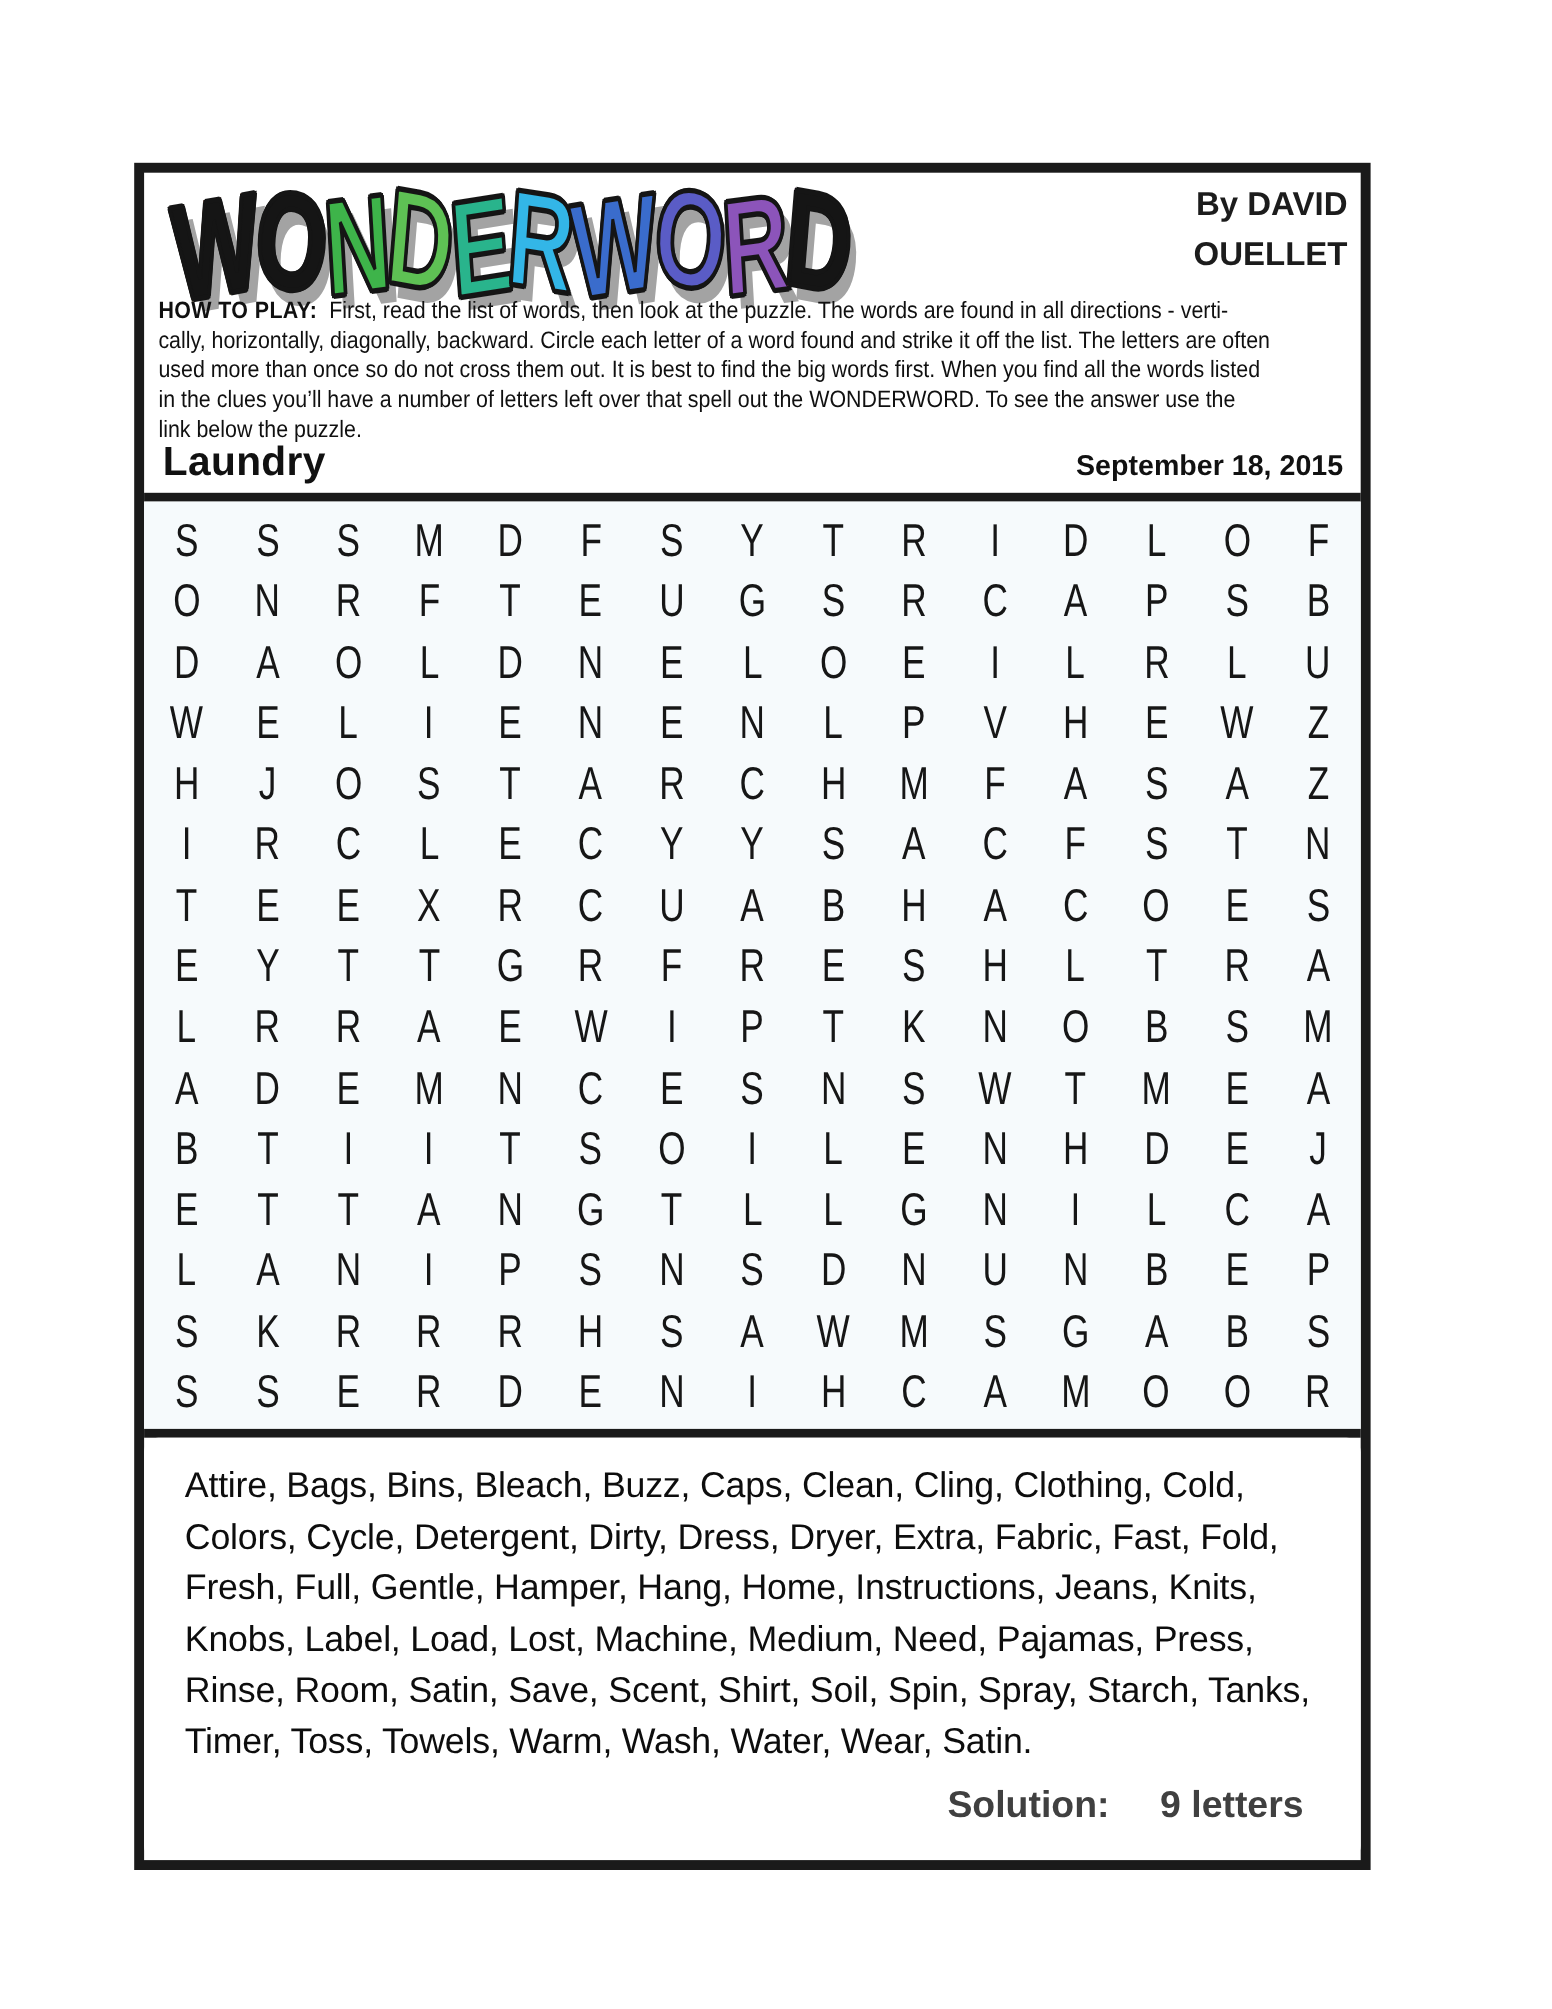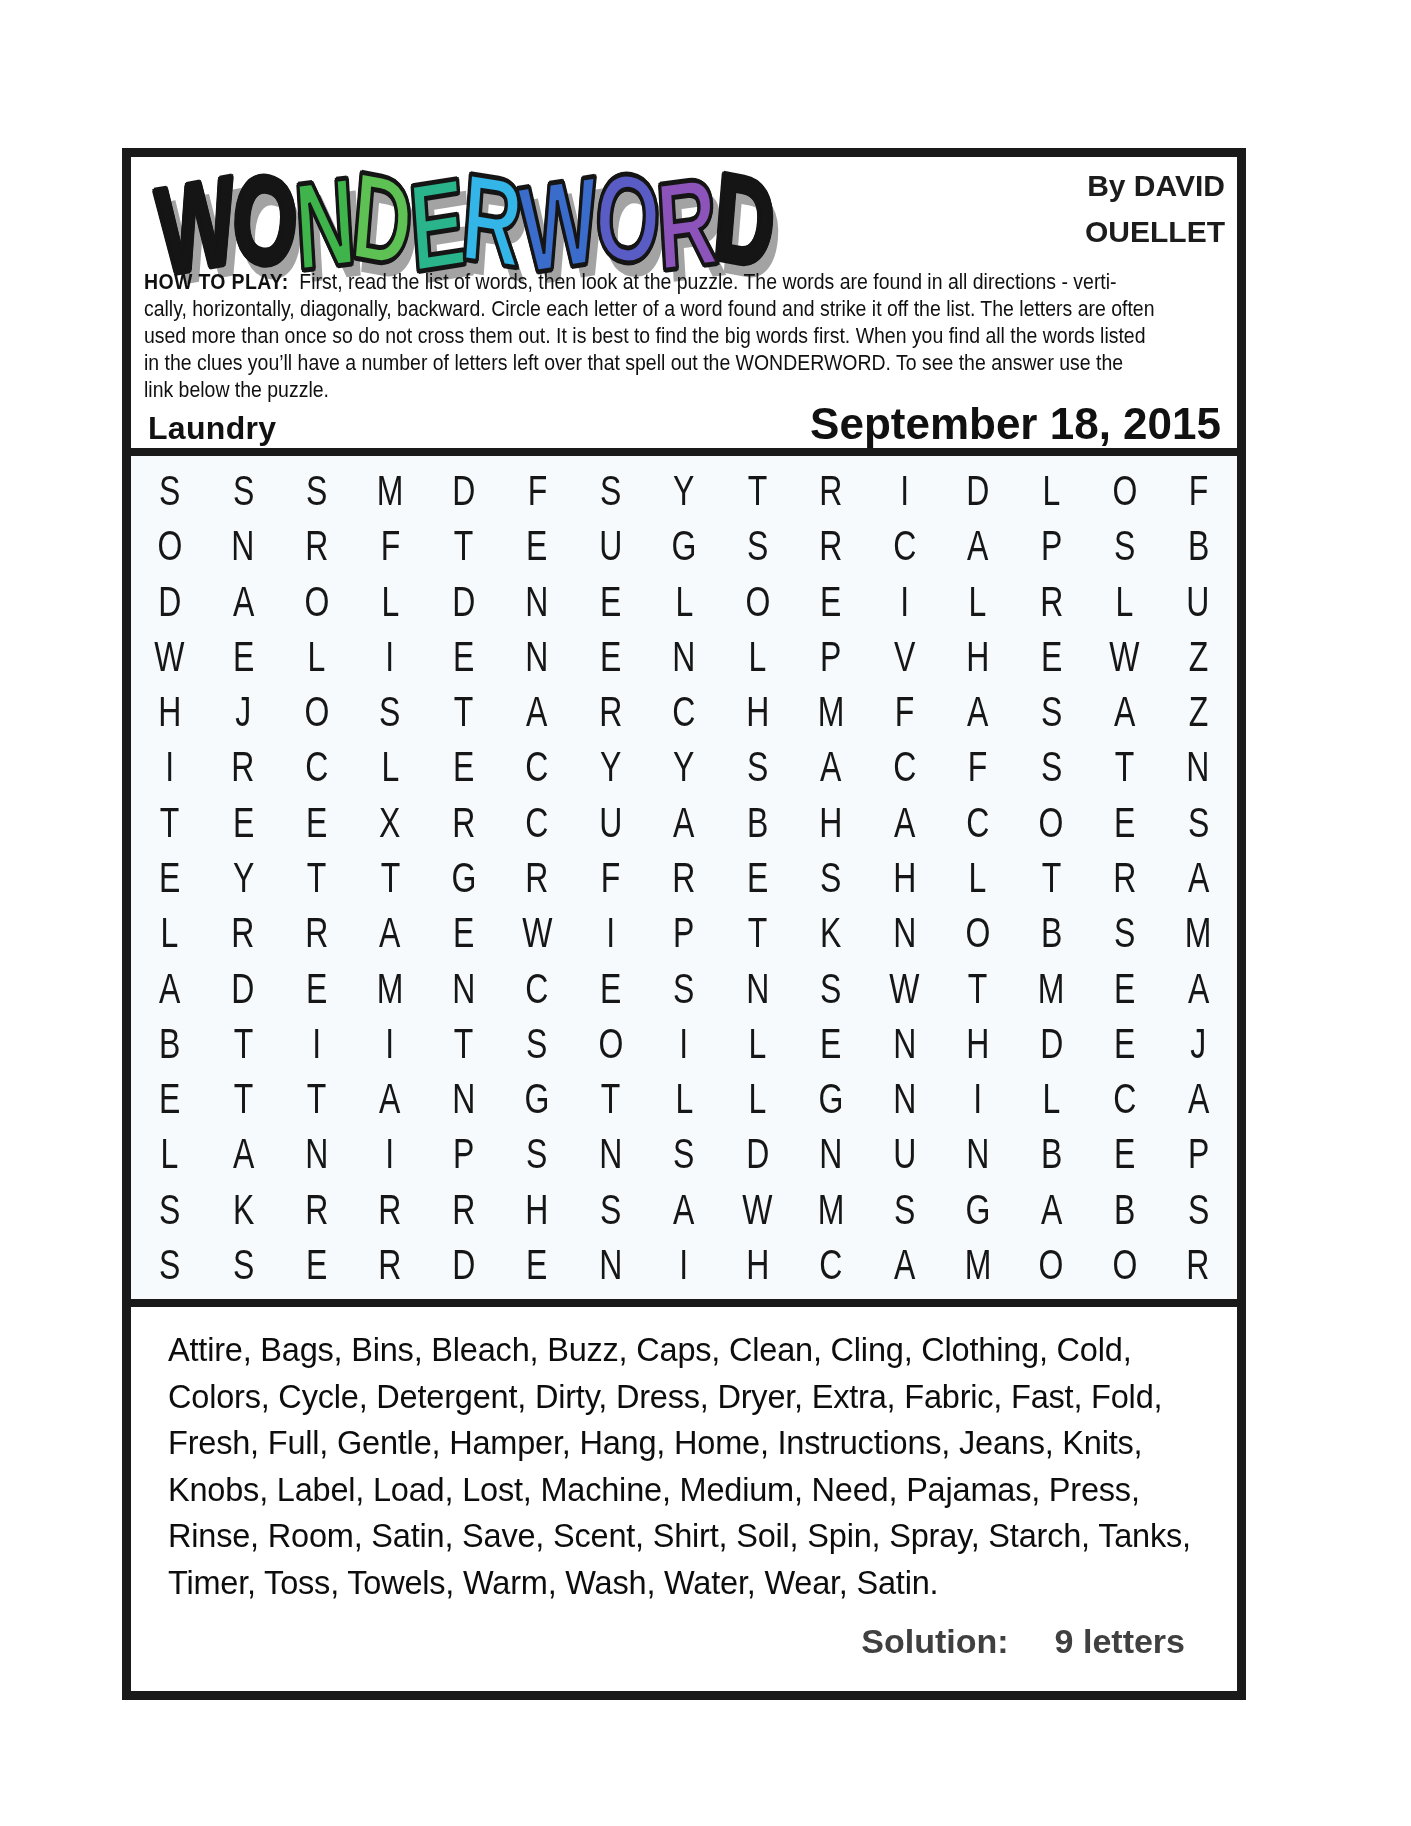--- a/index.html
+++ b/index.html
@@ -48,22 +48,22 @@
     font-weight:bold; font-size:30px; line-height:46px; color:#1c1c1c;
   }
   .instructions { position:absolute; left:13px; top:112px; width:1088px;
     font-size:21.5px; line-height:27px; color:#101010; }
   .instr-line { white-space:nowrap; transform:scaleX(0.905); transform-origin:left center; }
   .instr-line b { letter-spacing:0.4px; }
   .title-row {
     position:absolute; left:17px; right:16px; top:242px;
     display:flex; justify-content:space-between; align-items:baseline; font-weight:bold;
   }
-  .title { font-size:32px; letter-spacing:0.3px; }
-  .date  { font-size:44px; }
+  .title { font-size:37px; letter-spacing:0.3px; }
+  .date  { font-size:26px; }
   
   .divider { height:8px; background:#1a1a1a; }
   
   .grid {
     height:843px; background:#f6fafc; box-sizing:border-box;
     display:flex; flex-direction:column; padding:8px 2px 6px 2px;
   }
   .grid-row { flex:1; display:flex; }
   .grid-cell { flex:1; display:flex; align-items:center; justify-content:center; }
   .glyph { font-size:41px; font-weight:400; color:#161616; transform:scale(0.78,1.02); }

